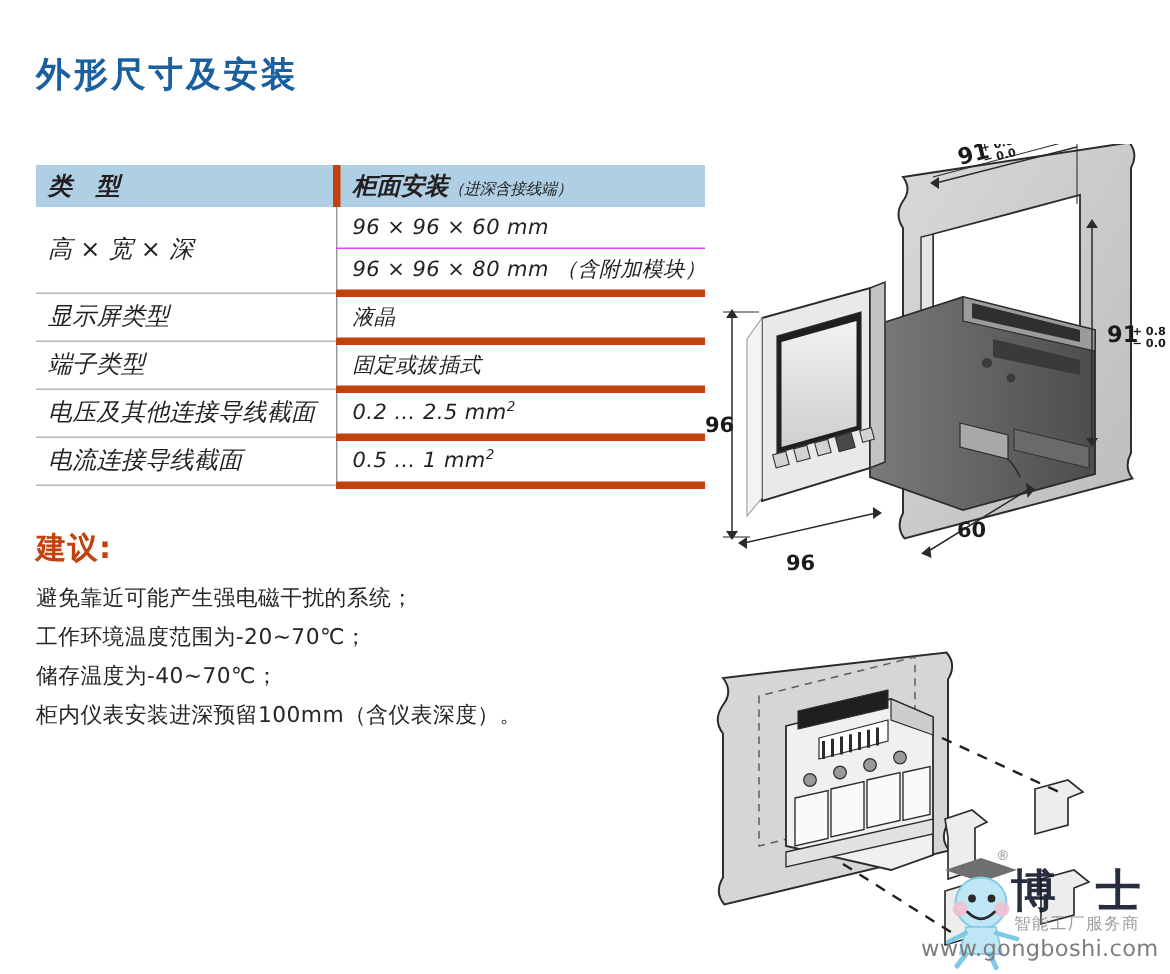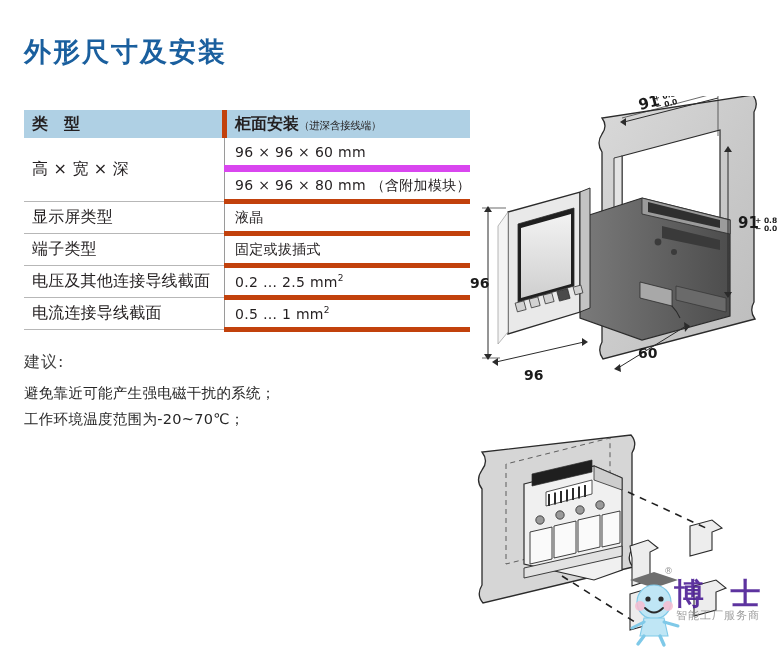--- a/index.html
+++ b/index.html
@@ -14,35 +14,36 @@
     overflow: hidden;
     font-family: "DejaVu Sans", "Liberation Sans", sans-serif;
     color: #231f20;
   }
 
   
   #page-title {
     position: absolute;
     left: 24px;
     top: 34px;
-    font-size: 27px;
+    font-size: 23px;
     font-weight: bold;
     letter-spacing: 2px;
     color: #1a5f9e;
     white-space: nowrap;
   }
 
   
   #spec-table {
     position: absolute;
     left: 24px;
     top: 110px;
     width: 425px;
     border-collapse: collapse;
     table-layout: fixed;
+    font-style: italic;
   }
   #spec-table td, #spec-table th {
     padding: 0;
     vertical-align: middle;
   }
   .th-cell {
     background: #afd0e4;
     height: 28px;
     font-size: 16px;
     font-weight: bold;
@@ -70,34 +71,34 @@
   }
   .val-cell {
     font-size: 14px;
     height: 27px;
     padding-left: 10px !important;
     border-bottom: 5px solid #c2410c;
     border-left: 1px solid #9a9a9a;
     white-space: nowrap;
     letter-spacing: 0.3px;
   }
-  .val-cell.thin-rule { border-bottom: 7px solid #d946ef; }
+  .val-cell.thin-rule { border-bottom: 1px solid #d946ef; }
   .sup { font-size: 9px; vertical-align: super; }
 
   
   #advice {
     position: absolute;
     left: 24px;
     top: 352px;
     width: 420px;
   }
   #advice-title {
-    font-size: 16px;
-    font-weight: normal;
-    color: #404040;
+    font-size: 20px;
+    font-weight: bold;
+    color: #c2410c;
     margin-bottom: 7px;
     letter-spacing: 1px;
   }
   .advice-line {
     font-size: 14.5px;
     line-height: 26px;
     color: #262626;
     letter-spacing: 0.3px;
     white-space: nowrap;
   }
@@ -117,21 +118,21 @@
     width: 184px;
     height: 83px;
     pointer-events: none;
   }
   #wm-hanzi {
     position: absolute;
     left: 78px;
     top: 8px;
     font-size: 30px;
     font-weight: bold;
-    color: #4c1d95;
+    color: #0f172a;
     letter-spacing: 8px;
     opacity: .9;
   }
   #wm-tag {
     position: absolute;
     left: 80px;
     top: 42px;
     font-size: 11px;
     color: #8d8d8d;
     letter-spacing: 1px;
@@ -199,20 +200,22 @@
       <span>0.5  …  1  mm</span><span class="sup">2</span>
     </td>
   </tr>
 </tbody>
   </table>
 
 <div id="advice">
   <div id="advice-title">建议:</div>
   <div class="advice-line">避免靠近可能产生强电磁干扰的系统；</div>
   <div class="advice-line">工作环境温度范围为-20~70℃；</div>
+  <div class="advice-line">储存温度为-40~70℃；</div>
+  <div class="advice-line">柜内仪表安装进深预留100mm（含仪表深度）。</div>
 </div>
 
 <svg id="drawing-top" class="drawing" viewBox="0 0 318 300">
   <defs>
     <linearGradient id="gPanel" x1="0" y1="0" x2="1" y2="1">
       <stop offset="0%" stop-color="#d9d9d9"></stop>
         <stop offset="100%" stop-color="#bcbcbc"></stop>
     </linearGradient>
     <linearGradient id="gDark" x1="0" y1="0" x2="0" y2="1">
       <stop offset="0%" stop-color="#8f8f8f"></stop>
@@ -387,13 +390,14 @@
       <path d="M48 52 l20 0 l4 18 l-28 0 Z" fill="#bfe6f5" stroke="#7fc9e8" stroke-width="1.1"></path>
       <path d="M48 56 l-12 6" stroke="#7fc9e8" stroke-width="3" stroke-linecap="round"></path>
       <path d="M68 56 l14 4" stroke="#7fc9e8" stroke-width="3" stroke-linecap="round"></path>
       <path d="M48 70 l-6 8" stroke="#7fc9e8" stroke-width="3.4" stroke-linecap="round"></path>
       <path d="M64 70 l4 9" stroke="#7fc9e8" stroke-width="3.4" stroke-linecap="round"></path>
     </g>
   </svg>
   <div id="wm-reg">®</div>
   <div id="wm-hanzi">博 士</div>
   <div id="wm-tag">智能工厂服务商</div>
+  <div id="wm-url">www.gongboshi.com</div>
 </div>
 
 </body></html>

